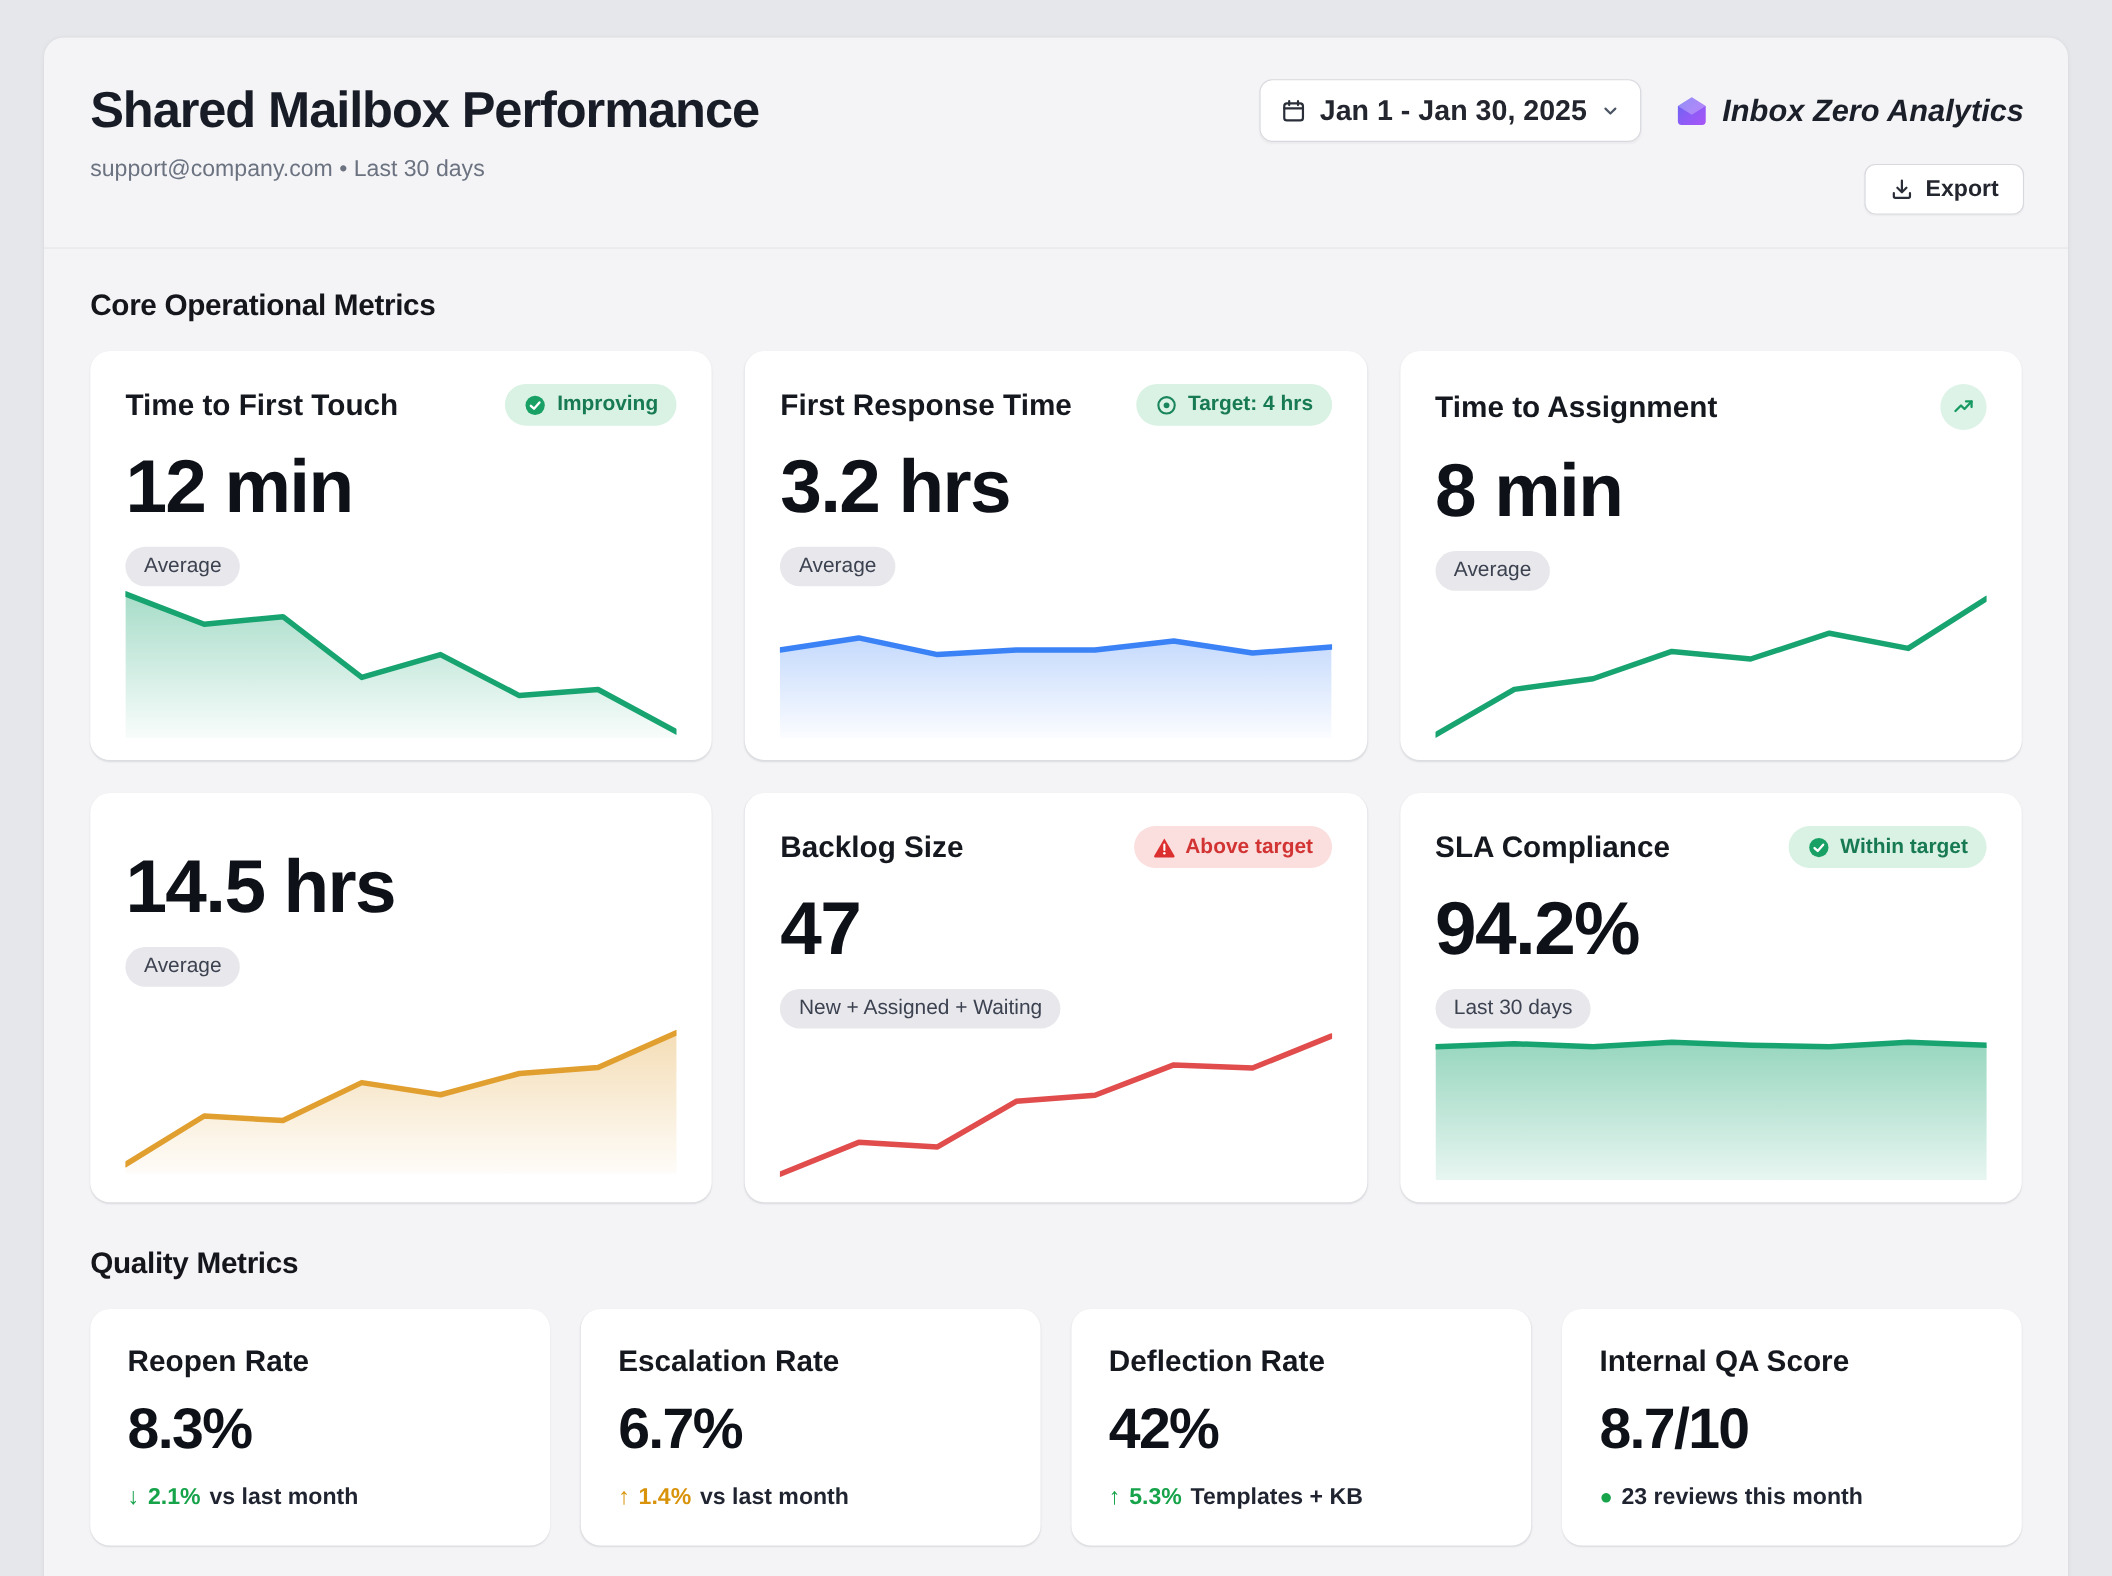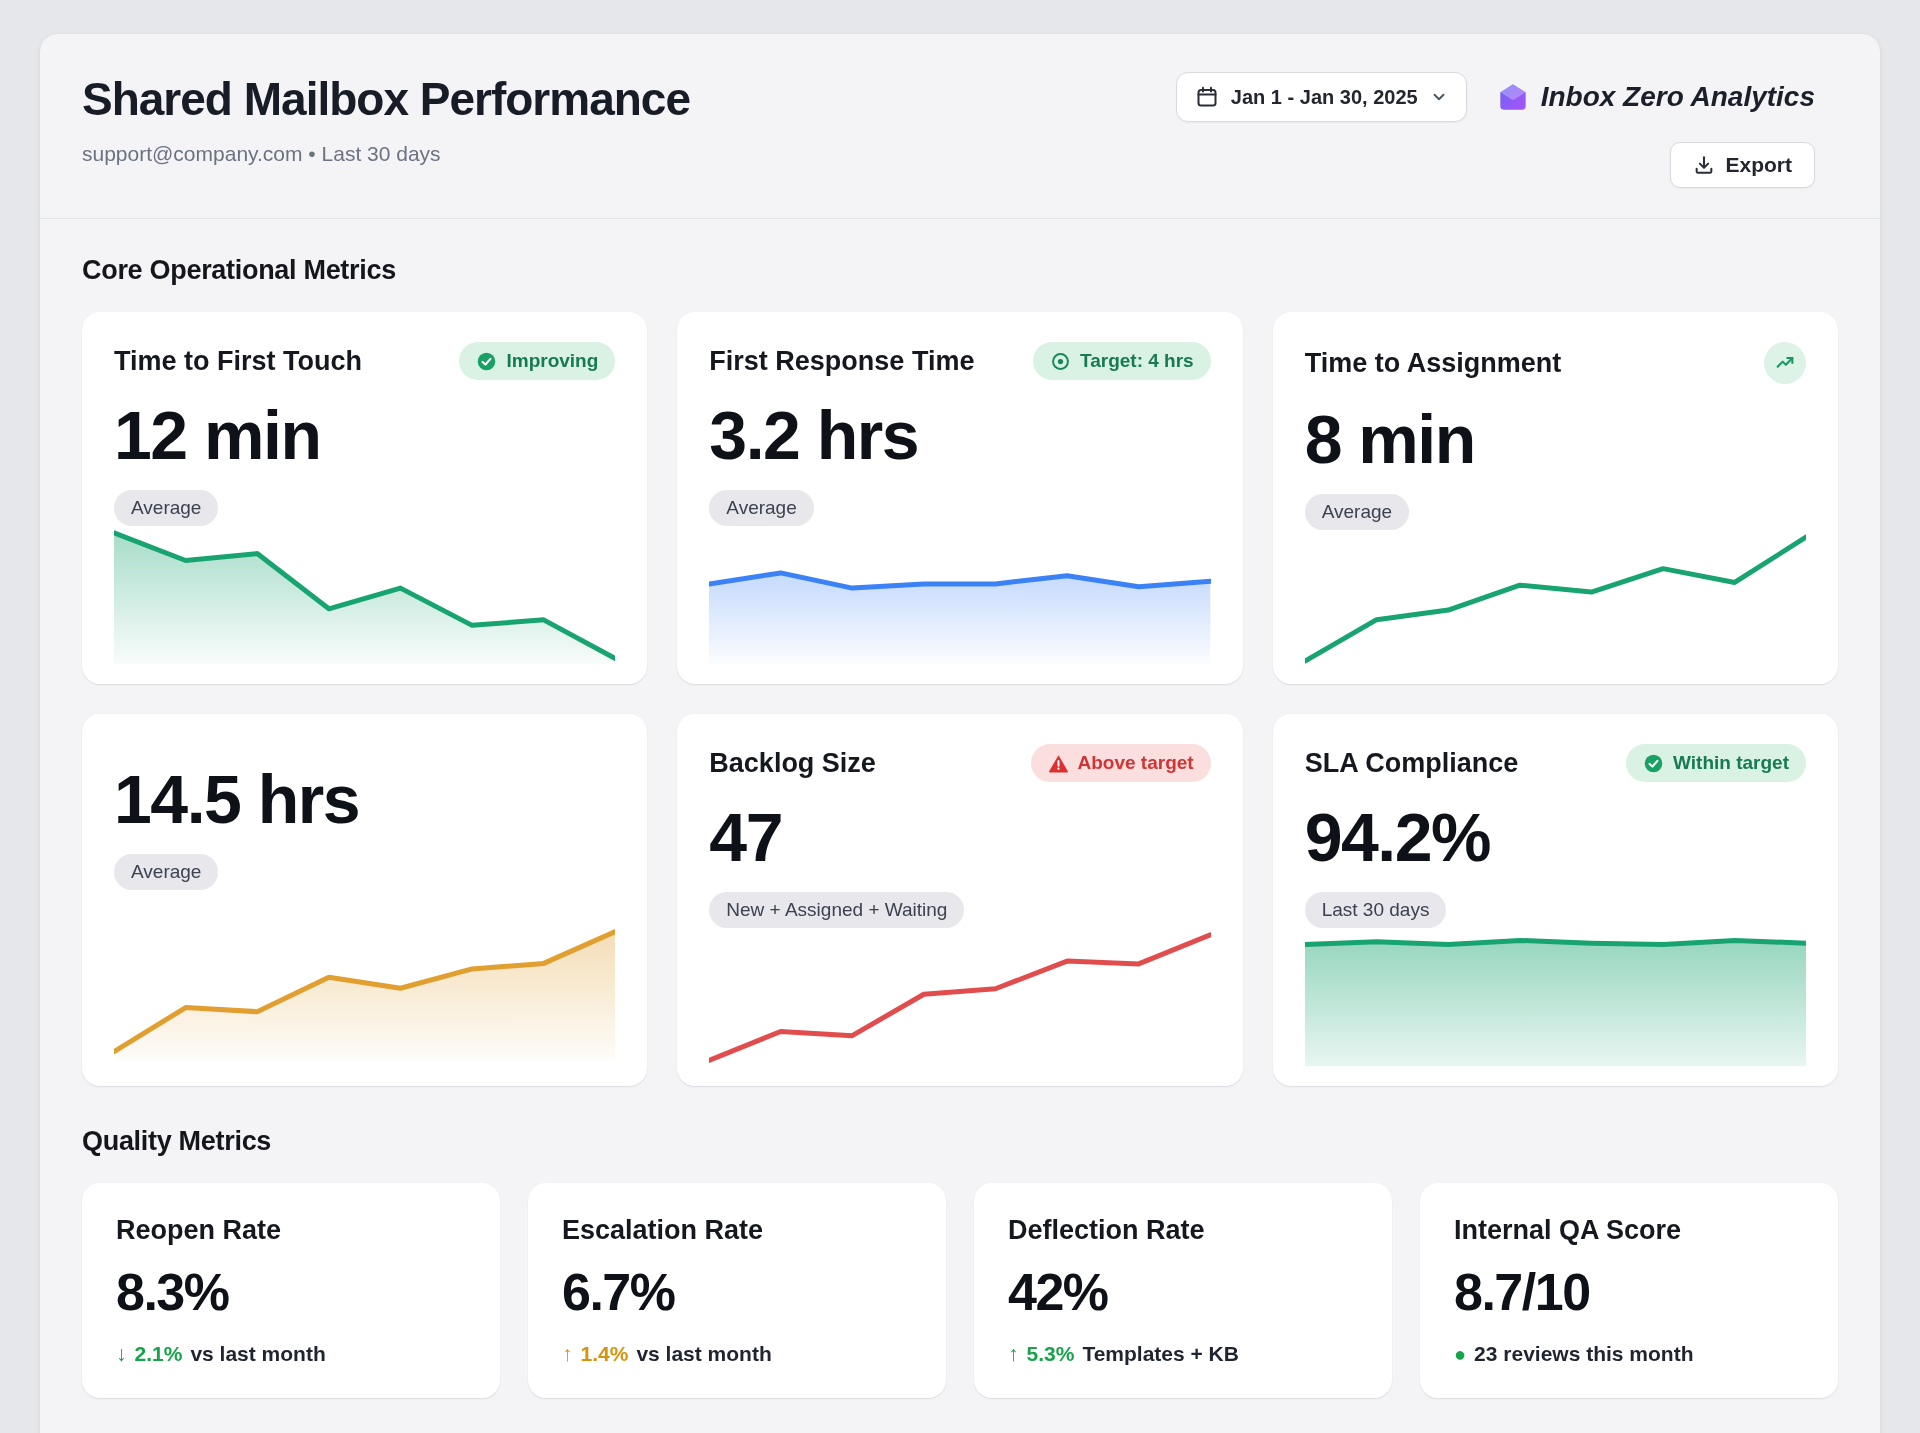--- a/index.html
+++ b/index.html
@@ -11,31 +11,31 @@
     overflow:hidden;
   }
   .container {
     position:absolute; left:40px; top:34px; width:1840px; height:1500px;
     background:#f4f4f6; border-radius:18px;
     box-shadow:0 1px 4px rgba(0,0,0,.08);
   }
   
   .header {
     display:flex; justify-content:space-between; align-items:flex-start;
-    padding:38px 65px 30px 42px;
+    padding:38px 40px 30px 42px;
     border-bottom:1px solid #e3e4e8;
   }
   .page-title { font-size:46px; font-weight:800; letter-spacing:-1px; color:#181c26; }
   .page-subtitle { margin-top:16px; font-size:21px; color:#6b7280; }
   .header-right { display:flex; flex-direction:column; align-items:flex-end; gap:20px; }
   .header-right-top { display:flex; align-items:center; gap:30px; }
   .date-picker {
     display:flex; align-items:center; gap:12px;
     background:#ffffff; border:1px solid #d8d9de; border-radius:12px;
-    padding:12px 18px; font-size:20px; font-weight:700; color:#23262e;
+    padding:12px 18px; font-size:26px; font-weight:700; color:#23262e;
     cursor:pointer; box-shadow:0 1px 2px rgba(0,0,0,.04);
   }
   .brand { display:flex; align-items:center; gap:12px; font-size:28px; font-weight:700; color:#1b1f29;font-style:italic; }
   .export-btn {
     display:flex; align-items:center; gap:10px;
     background:#ffffff; border:1px solid #d8d9de; border-radius:10px;
     padding:10px 22px; font-size:21px; font-weight:700; color:#23262e;
     cursor:pointer; box-shadow:0 1px 2px rgba(0,0,0,.04);
   }
   

